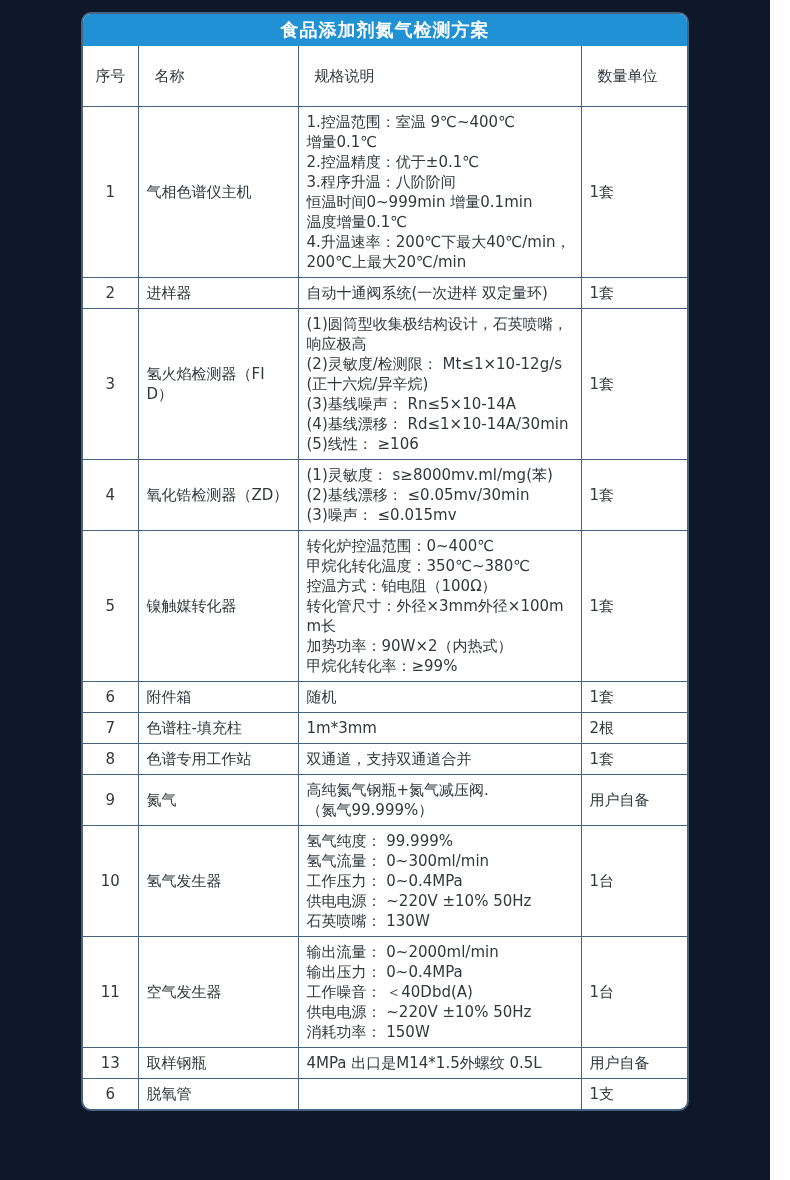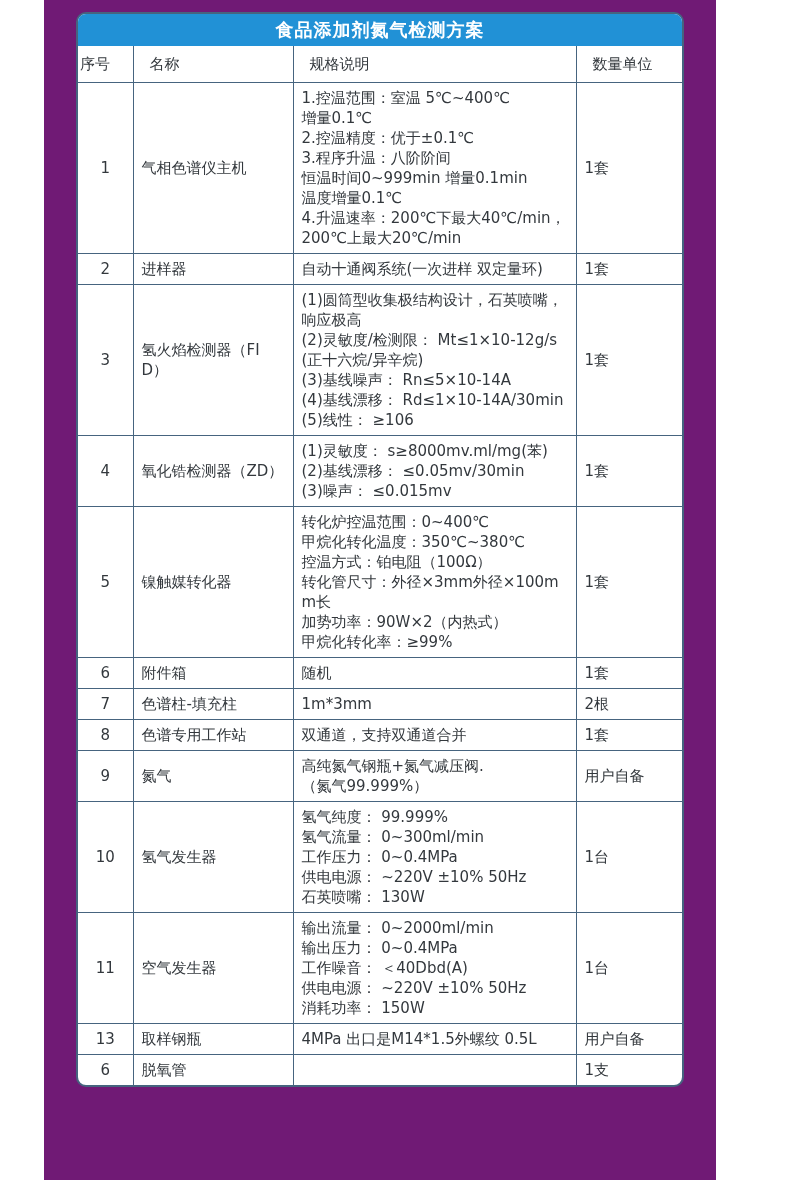--- a/index.html
+++ b/index.html
@@ -2,25 +2,24 @@
 <html><head>
 <meta charset="utf-8">
 <style>
   * { margin: 0; padding: 0; box-sizing: border-box; }
   html, body {
     background: #ffffff;
     font-family: "DejaVu Sans", "Liberation Sans", sans-serif;
     color: #33383d;
   }
   .page {
-    width: 672px;
+    width: 770px;
     height: 1180px;
-    background: #701a75;
+    background: #0f172a;
     overflow: hidden;
-    margin-left: 44px;
   }
   .panel {
     width: 608px;
     margin: 12px auto 0 auto;
     border: 2px solid #46647f;
     border-radius: 10px;
     overflow: hidden;
     background: #ffffff;
   }
   .title-band {
@@ -45,21 +44,21 @@
     padding: 5px 8px;
     line-height: 20px;
     word-break: break-all;
   }
   .spec-table th {
     font-weight: normal;
     text-align: left;
     height: 30px;
     padding: 4px 16px;
   }
-  .spec-table th.h-no { text-align: left; padding: 8px 2px; }
+  .spec-table th.h-no { text-align: center; padding: 20px 2px; }
   .spec-table td { height: 30px; }
   .col-no  { width: 55px;  text-align: center; }
   .col-name{ width: 160px; padding-left: 12px; }
   .col-spec{ width: 283px; }
   .col-qty { width: 110px; padding-left: 10px; }
   
   .spec-table tr > *:first-child { border-left: none; }
   .spec-table tr > *:last-child  { border-right: none; }
   .spec-table thead tr > * { border-top: none; }
   .spec-table tbody tr:last-child > * { border-bottom: none; }
@@ -84,21 +83,21 @@
           <th class="h-name">名称</th>
           <th class="h-spec">规格说明</th>
           <th class="h-qty">数量单位</th>
         </tr>
       </thead>
       <tbody id="table-body">
           <tr>
     <td class="col-no">1</td>
     <td class="col-name">气相色谱仪主机</td>
     <td class="col-spec">
-              <div class="spec-line">1.控温范围：室温 5℃~400℃</div>
+              <div class="spec-line">1.控温范围：室温 9℃~400℃</div>
               <div class="spec-line">增量0.1℃</div>
               <div class="spec-line">2.控温精度：优于±0.1℃</div>
               <div class="spec-line">3.程序升温：八阶阶间</div>
               <div class="spec-line">恒温时间0~999min 增量0.1min</div>
               <div class="spec-line">温度增量0.1℃</div>
               <div class="spec-line">4.升温速率：200℃下最大40℃/min，</div>
               <div class="spec-line">200℃上最大20℃/min</div>
             </td>
     <td class="col-qty">1套</td>
   </tr>

